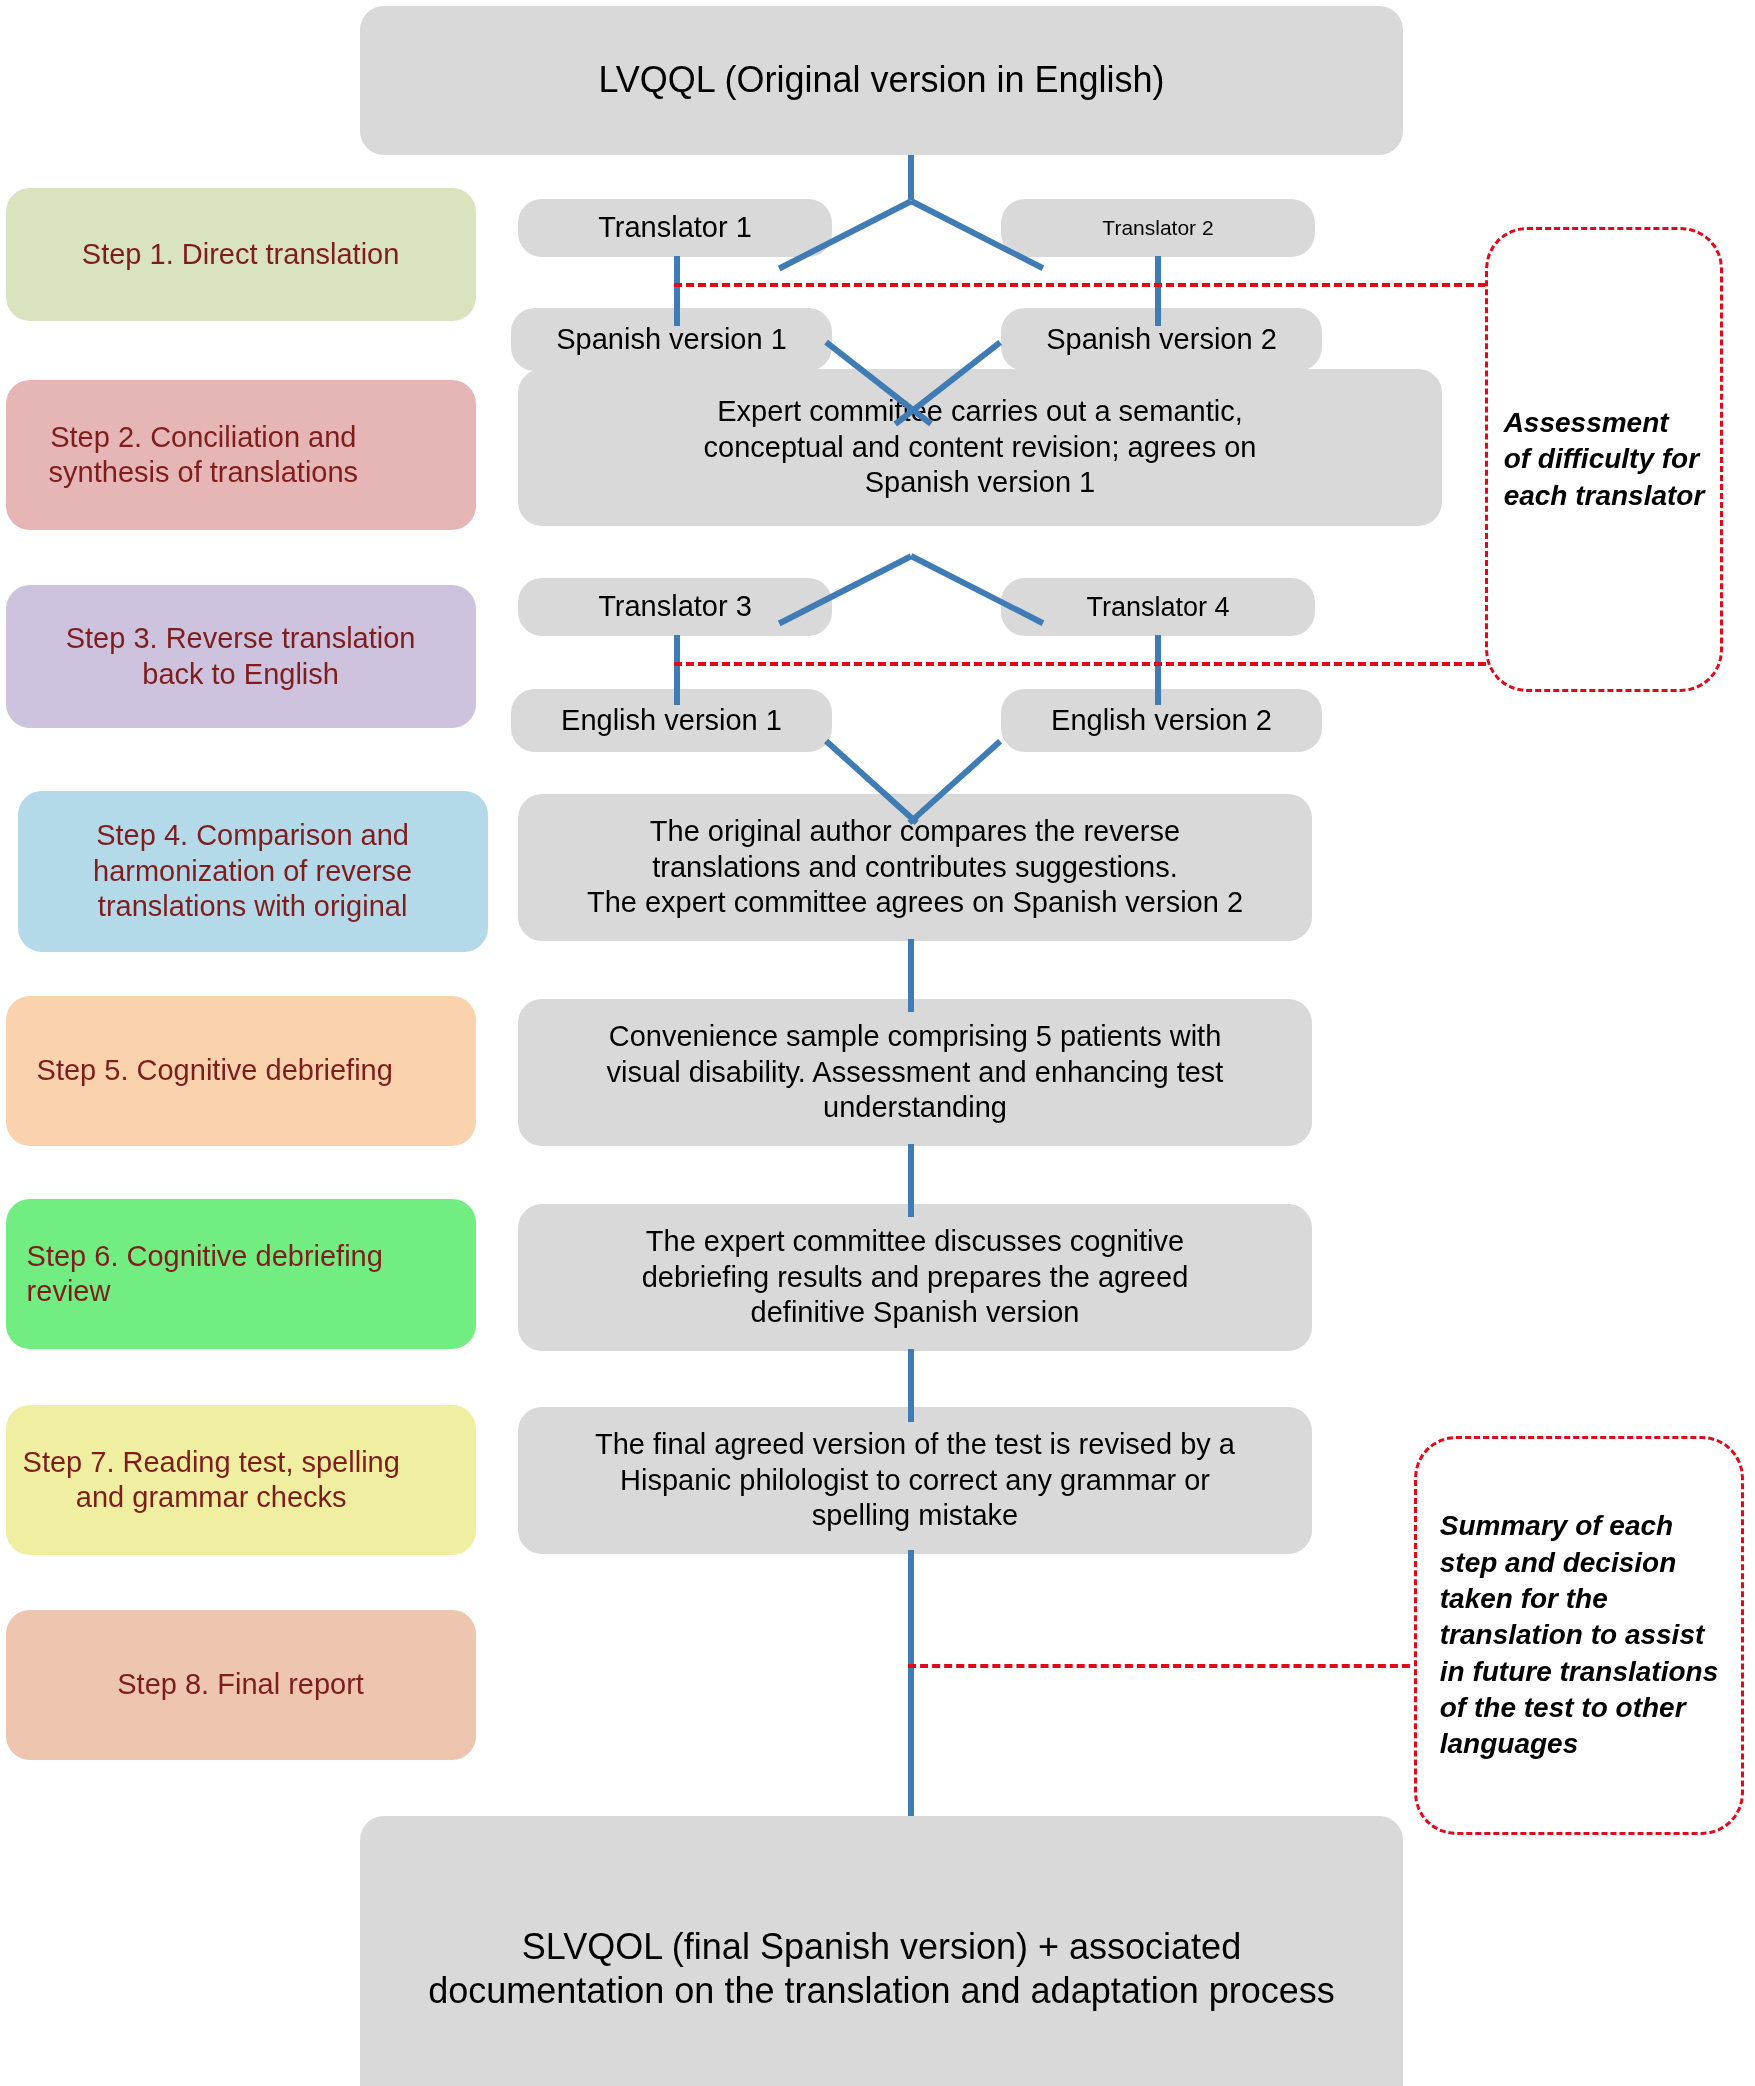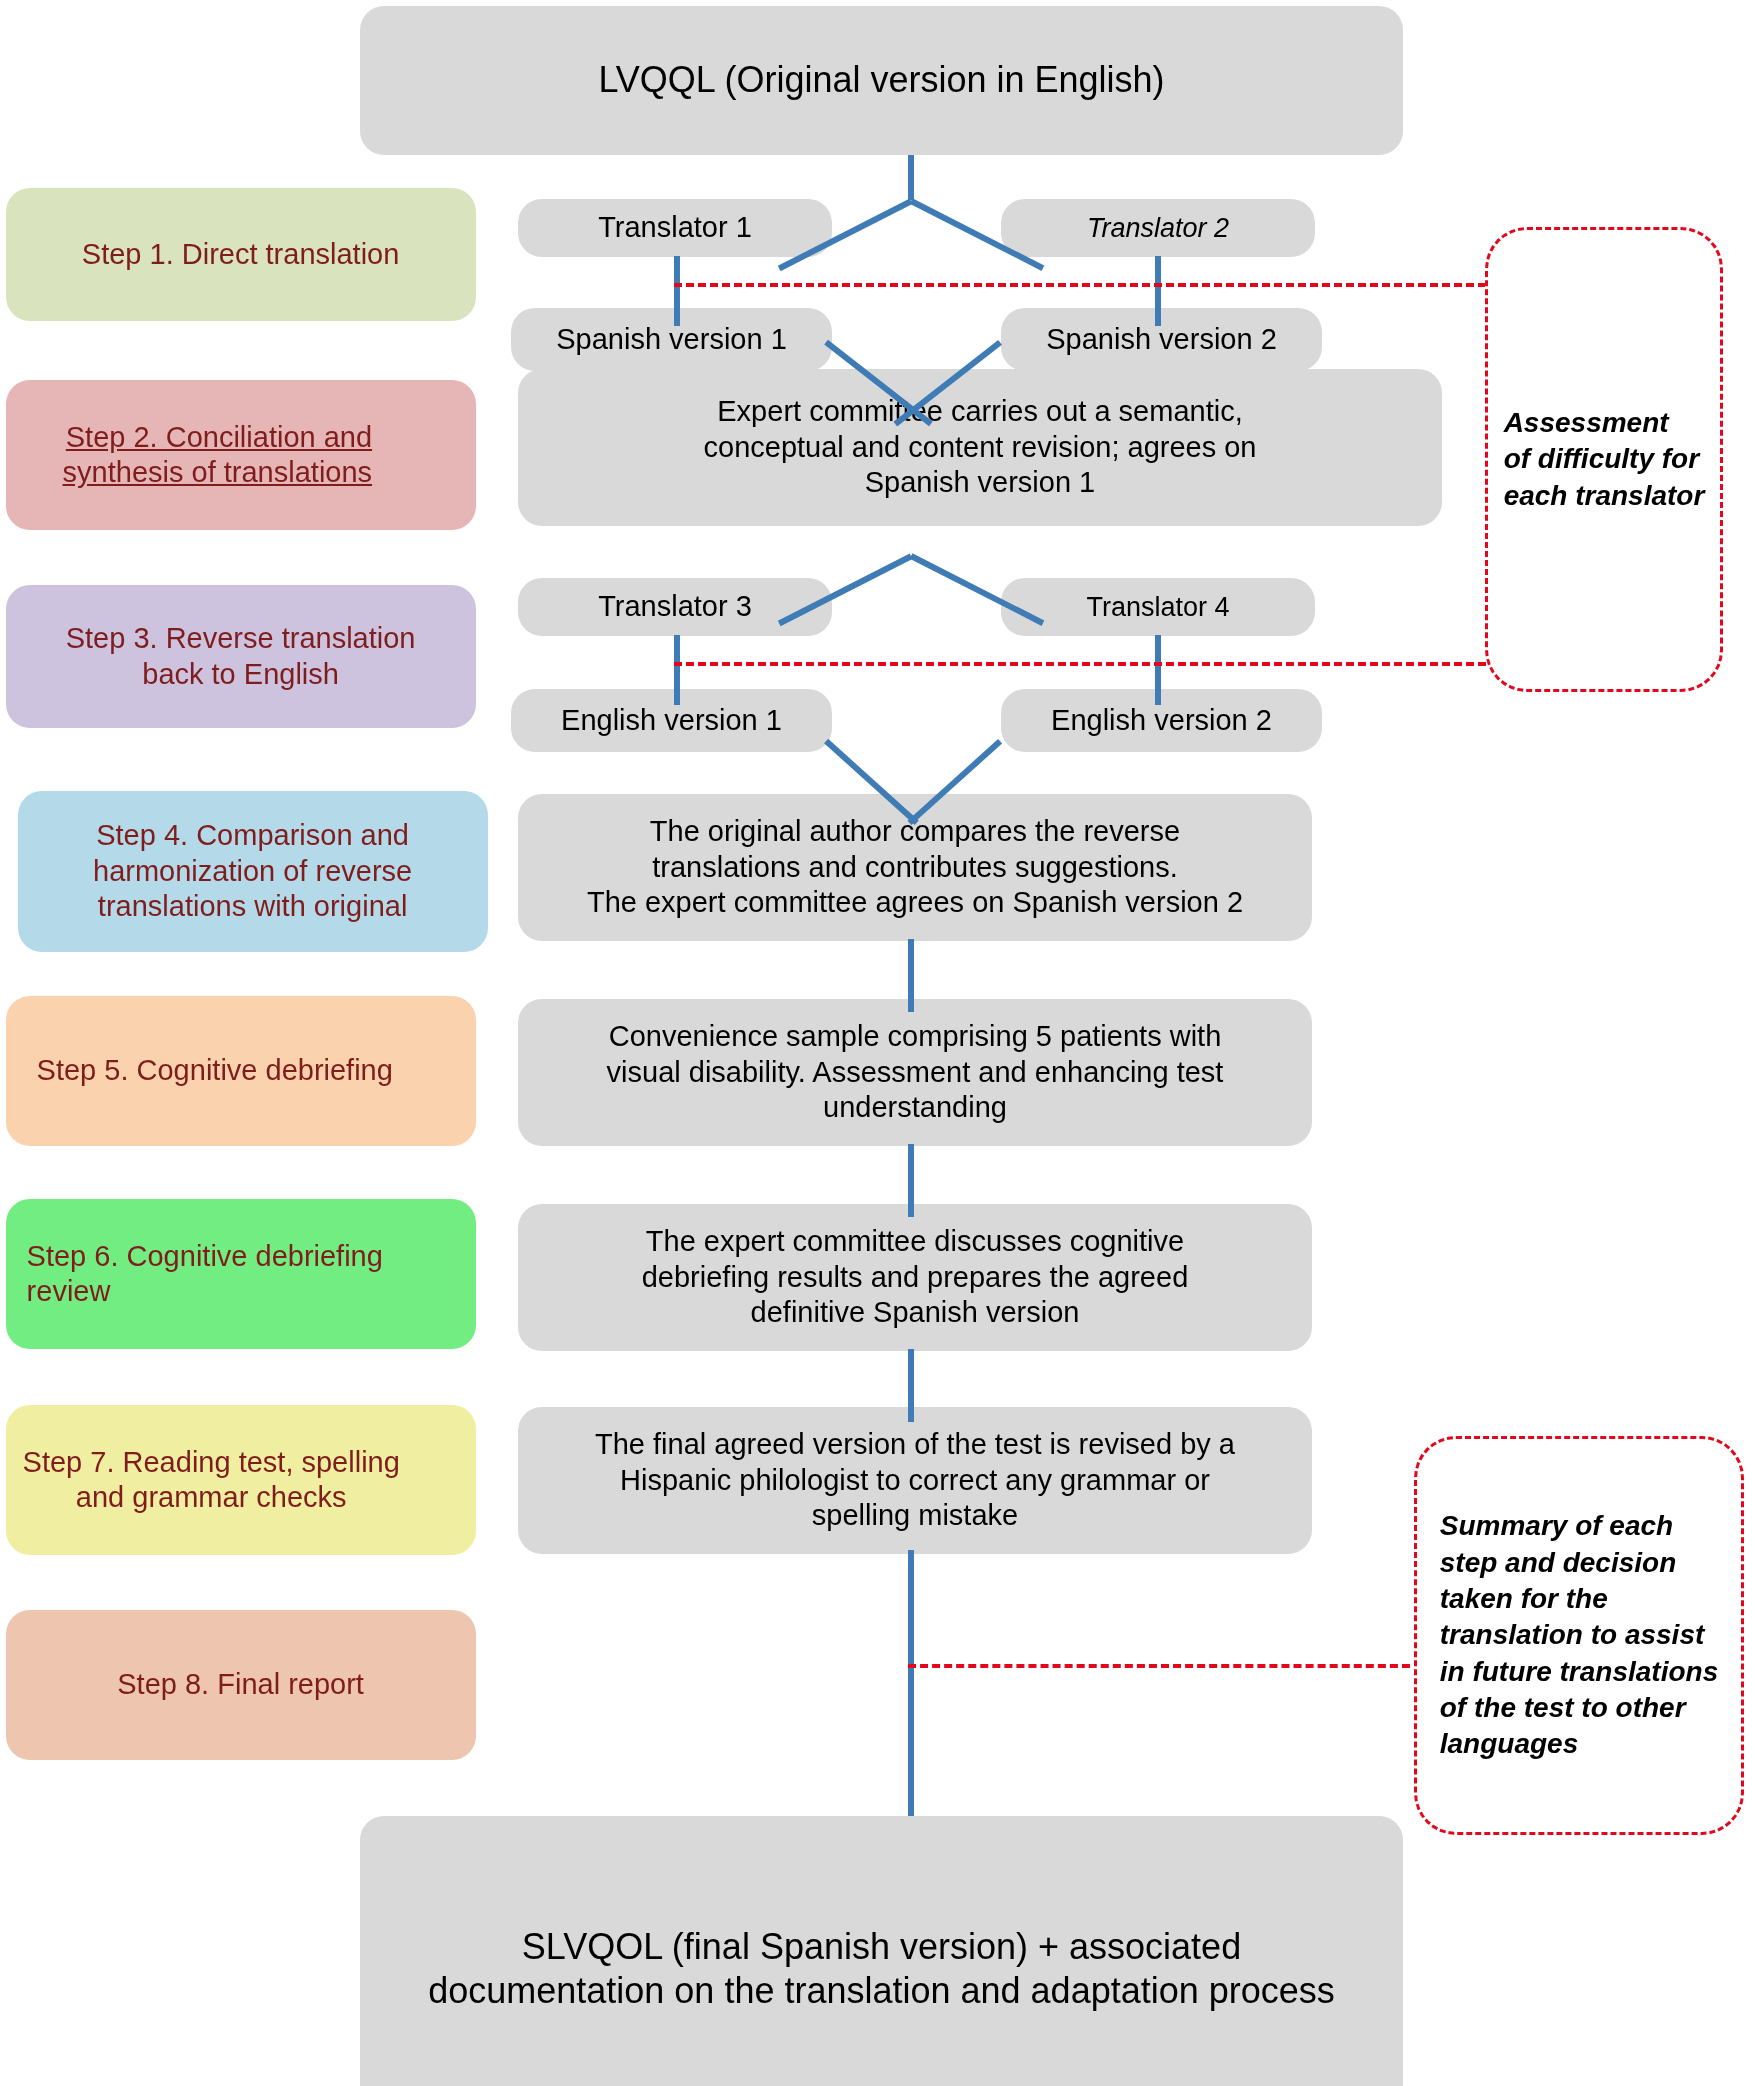--- a/index.html
+++ b/index.html
@@ -121,21 +121,21 @@
   <div class="redline" style="left:908px; top:1664px; width:514px;"></div>
 
   <div class="box grey" style="left:360px; top:5.6px; width:1043px; height:149px; font-size:36px;">
     <span>LVQQL (Original version in English)</span>
   </div>
 
   <div class="box step" style="left:5.6px; top:188px; width:470px; height:133px; font-size:29px; background:#d9e3bd;">
     <span>Step 1. Direct translation</span>
   </div>
 
-  <div class="box step" style="left:5.6px; top:380px; width:470px; height:150px; font-size:29px; background:#e6b6b6; justify-content:flex-start; text-align:right; padding-left:57px;text-decoration:underline;">
+  <div class="box step" style="left:5.6px; top:380px; width:470px; height:150px; font-size:29px; background:#e6b6b6; justify-content:flex-start; text-align:center; padding-left:43px;">
     <span>Step 2. Conciliation and
 synthesis of translations</span>
   </div>
 
   <div class="box step" style="left:5.6px; top:585px; width:470px; height:143px; font-size:29px; background:#cdc3de;">
     <span>Step 3. Reverse translation
 back to English</span>
   </div>
 
   <div class="box step" style="left:5.6px; top:791px; width:470px; height:161px; font-size:29px; background:#b4d9e8;margin-left:12px;">
@@ -159,21 +159,21 @@
   </div>
 
   <div class="box step" style="left:5.6px; top:1610px; width:470px; height:150px; font-size:29px; background:#eec5ae;">
     <span>Step 8. Final report</span>
   </div>
 
   <div class="box grey" style="left:518px; top:199px; width:314px; height:58px; font-size:29px;">
     <span>Translator 1</span>
   </div>
 
-  <div class="box grey" style="left:1001px; top:199px; width:314px; height:58px; font-size:27px;font-style:italic;">
+  <div class="box grey" style="left:1001px; top:199px; width:314px; height:58px; font-size:21px;">
     <span>Translator 2</span>
   </div>
 
   <div class="box grey" style="left:511px; top:308px; width:321px; height:63px; font-size:29px;">
     <span>Spanish version 1</span>
   </div>
 
   <div class="box grey" style="left:1001px; top:308px; width:321px; height:63px; font-size:29px;">
     <span>Spanish version 2</span>
   </div>

